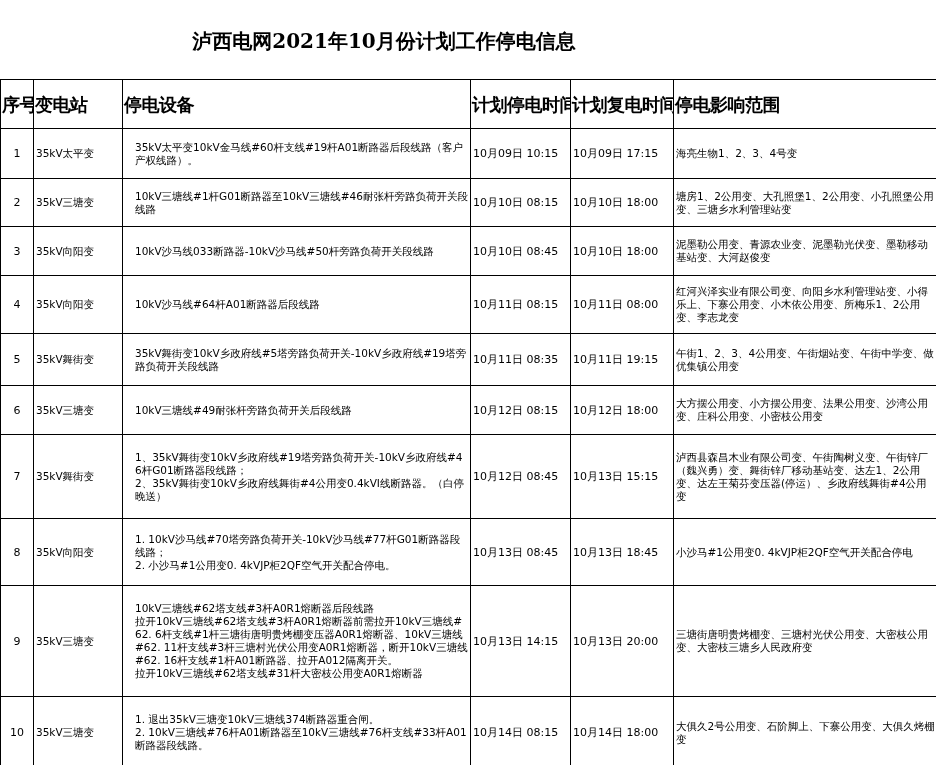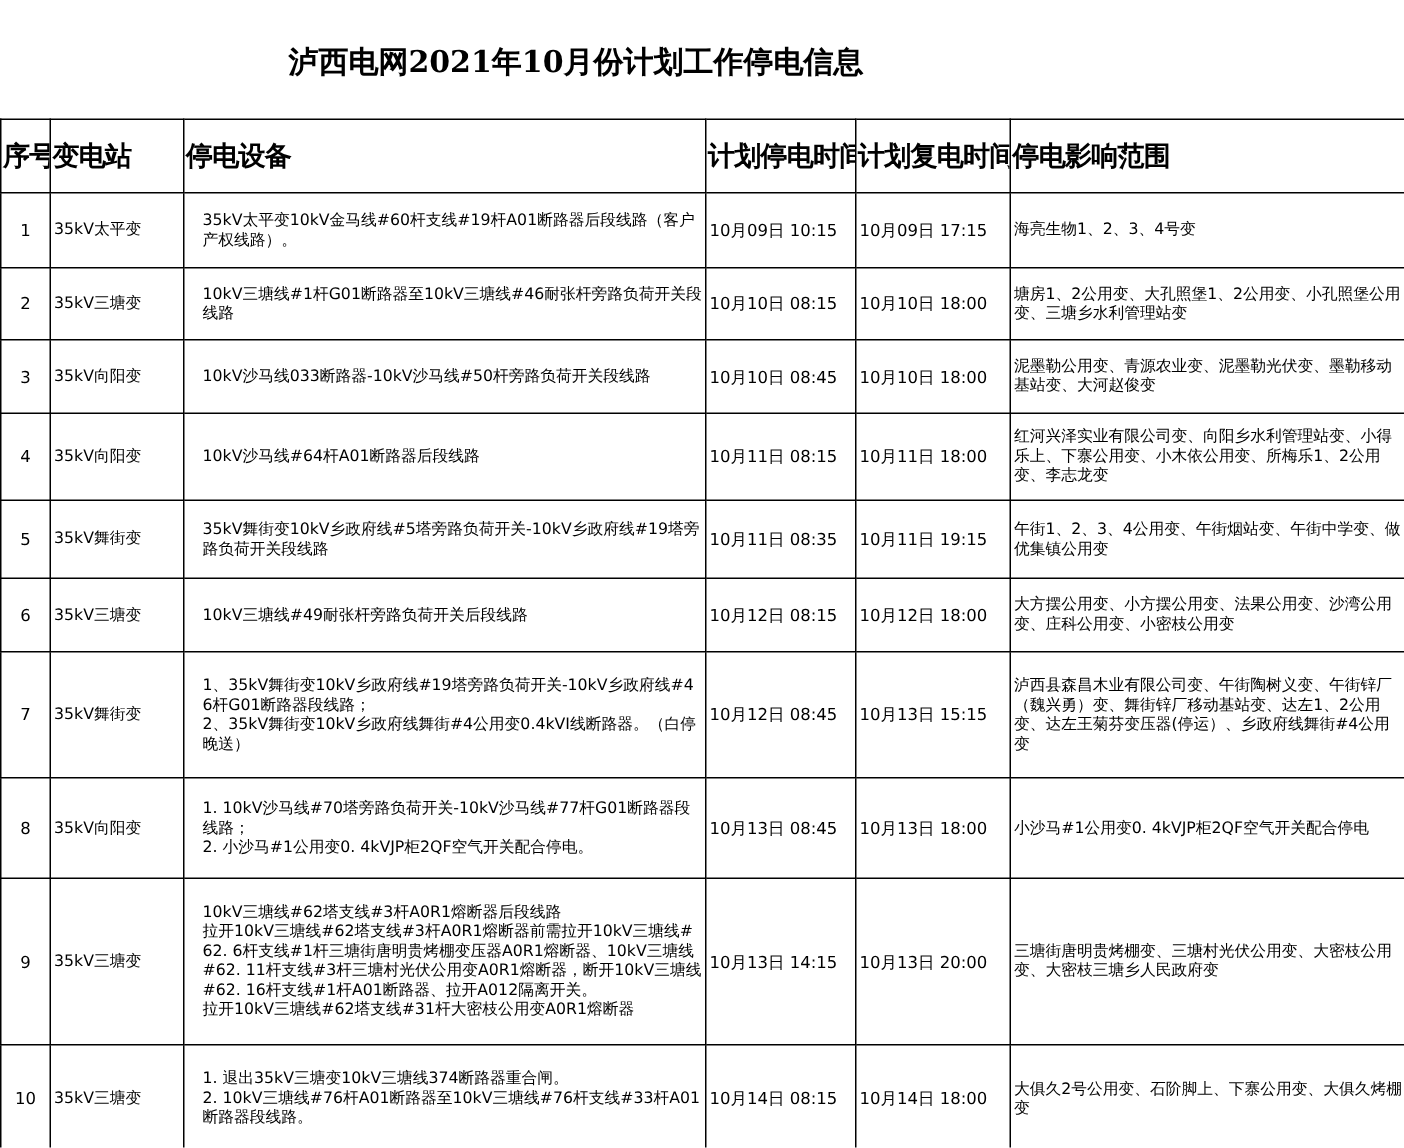--- a/index.html
+++ b/index.html
@@ -59,21 +59,21 @@
       <td class="multi">10kV沙马线033断路器-10kV沙马线#50杆旁路负荷开关段线路</td>
       <td class="time">10月10日 08:45</td>
       <td class="time">10月10日 18:00</td>
       <td>泥墨勒公用变、青源农业变、泥墨勒光伏变、墨勒移动基站变、大河赵俊变</td>
     </tr>
     <tr style="height:58px">
       <td class="idx">4</td>
       <td>35kV向阳变</td>
       <td class="multi">10kV沙马线#64杆A01断路器后段线路</td>
       <td class="time">10月11日 08:15</td>
-      <td class="time">10月11日 18:00</td>
+      <td class="time">10月11日 08:00</td>
       <td>红河兴泽实业有限公司变、向阳乡水利管理站变、小得乐上、下寨公用变、小木依公用变、所梅乐1、2公用变、李志龙变</td>
     </tr>
     <tr style="height:52px">
       <td class="idx">5</td>
       <td>35kV舞街变</td>
       <td class="multi">35kV舞街变10kV乡政府线#5塔旁路负荷开关-10kV乡政府线#19塔旁路负荷开关段线路</td>
       <td class="time">10月11日 08:35</td>
       <td class="time">10月11日 19:15</td>
       <td>午街1、2、3、4公用变、午街烟站变、午街中学变、做优集镇公用变</td>
     </tr>
@@ -93,21 +93,21 @@
       <td class="time">10月12日 08:45</td>
       <td class="time">10月13日 15:15</td>
       <td>泸西县森昌木业有限公司变、午街陶树义变、午街锌厂（魏兴勇）变、舞街锌厂移动基站变、达左1、2公用变、达左王菊芬变压器(停运）、乡政府线舞街#4公用变</td>
     </tr>
     <tr style="height:67px">
       <td class="idx">8</td>
       <td>35kV向阳变</td>
       <td class="multi">1. 10kV沙马线#70塔旁路负荷开关-10kV沙马线#77杆G01断路器段线路；
 2. 小沙马#1公用变0. 4kVJP柜2QF空气开关配合停电。</td>
       <td class="time">10月13日 08:45</td>
-      <td class="time">10月13日 18:00</td>
+      <td class="time">10月13日 18:45</td>
       <td>小沙马#1公用变0. 4kVJP柜2QF空气开关配合停电</td>
     </tr>
     <tr style="height:111px">
       <td class="idx">9</td>
       <td>35kV三塘变</td>
       <td class="multi">10kV三塘线#62塔支线#3杆A0R1熔断器后段线路
 拉开10kV三塘线#62塔支线#3杆A0R1熔断器前需拉开10kV三塘线#62. 6杆支线#1杆三塘街唐明贵烤棚变压器A0R1熔断器、10kV三塘线#62. 11杆支线#3杆三塘村光伏公用变A0R1熔断器，断开10kV三塘线#62. 16杆支线#1杆A01断路器、拉开A012隔离开关。
 拉开10kV三塘线#62塔支线#31杆大密枝公用变A0R1熔断器</td>
       <td class="time">10月13日 14:15</td>
       <td class="time">10月13日 20:00</td>

